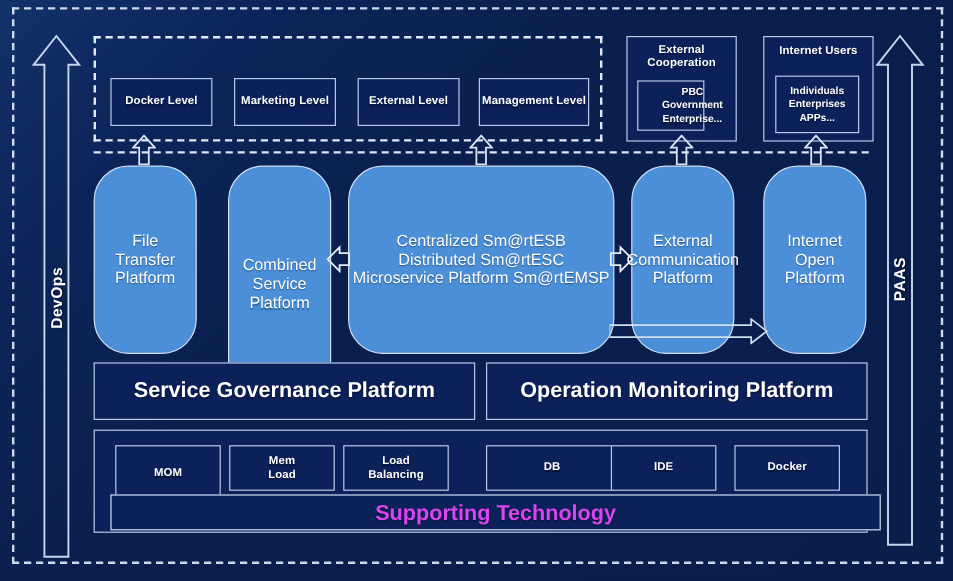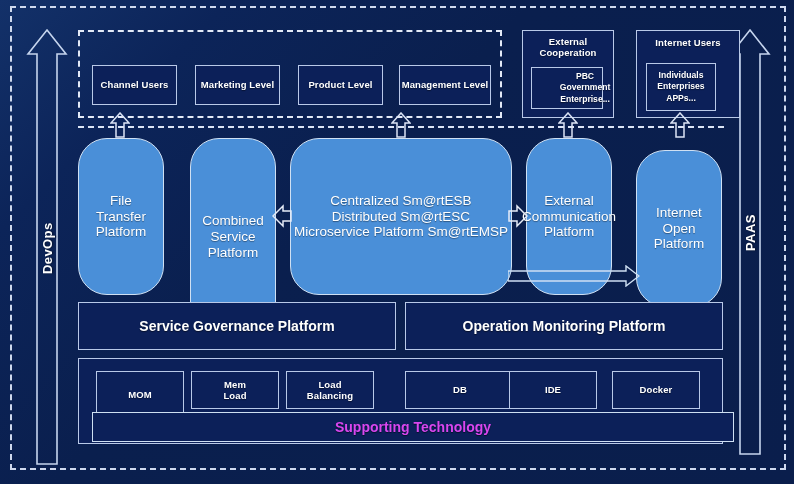--- a/index.html
+++ b/index.html
@@ -43,21 +43,21 @@
   .lbl-small{
     font-size:9.5px;font-weight:bold;letter-spacing:.1px;
     text-shadow:0 1px 1px rgba(0,0,0,.45);
   }
   .lbl-big{
     font-size:13.5px;font-weight:normal;
     text-shadow:0 1px 1px rgba(0,0,0,.4);
     border-radius:29px;
   }
   .lbl-bold{
-    font-size:14px;font-weight:bold;
+    font-size:18px;font-weight:bold;
     text-shadow:0 1px 1px rgba(0,0,0,.5);
   }
   .lbl-tiny{
     font-size:8.6px;font-weight:bold;line-height:1.35;
     text-shadow:0 1px 1px rgba(0,0,0,.45);
   }
   
   .dash-line{
     position:absolute;height:0;
     border-top:2px dashed #dbe4f5;
@@ -104,36 +104,36 @@
 
   <div class="side-arrow" style="left:729px;top:28px;width:42px;height:428px;">
     <svg width="42" height="428" viewBox="0 0 42 428">
       <polygon points="21,2 40,26 31,26 31,426 11,426 11,26 2,26" fill="none" stroke="#c6d5ee" stroke-width="1.6"></polygon>
     </svg>
     <div class="cap" style="top:150px;height:110px;">PAAS</div>
   </div>
 
   <div class="box dashed-inner" style="left:78px;top:30px;width:424px;height:88px;"></div>
 
-  <div class="box darkbox lbl-small" style="left:92px;top:65px;width:85px;height:40px;">Channel Users</div>
+  <div class="box darkbox lbl-small" style="left:92px;top:65px;width:85px;height:40px;">Docker Level</div>
 
   <div class="box darkbox lbl-small" style="left:195px;top:65px;width:85px;height:40px;">Marketing Level</div>
 
-  <div class="box darkbox lbl-small" style="left:298px;top:65px;width:85px;height:40px;">Product Level</div>
+  <div class="box darkbox lbl-small" style="left:298px;top:65px;width:85px;height:40px;">External Level</div>
 
   <div class="box darkbox lbl-small" style="left:399px;top:65px;width:92px;height:40px;">Management Level</div>
 
   <div class="box darkbox" style="left:522px;top:30px;width:92px;height:88px;display:block;">
     <div class="lbl-small multi" style="margin-top:5px;">External
 Cooperation</div>
-    <div class="box darkbox lbl-tiny multi" style="left:8px;top:36px;width:72px;height:42px;padding-left:36px;">PBC Government
+    <div class="box darkbox lbl-tiny multi" style="left:8px;top:36px;width:56px;height:42px;padding-left:36px;">PBC Government
 Enterprise...</div>
   </div>
 
-  <div class="box darkbox" style="left:636px;top:30px;width:104px;height:88px;display:block;">
+  <div class="box darkbox" style="left:636px;top:30px;width:92px;height:88px;display:block;">
     <div class="lbl-small" style="margin-top:6px;">Internet Users</div>
     <div class="box darkbox lbl-tiny multi" style="left:9px;top:32px;width:70px;height:48px;">Individuals
 Enterprises
 APPs...</div>
   </div>
 
   <div class="dash-line" style="left:78px;top:126px;width:646px;"></div>
 
   <div class="up-arrow" style="left:110px;top:112px;width:20px;height:26px;">
     <svg width="20" height="26" viewBox="0 0 20 26">
@@ -165,21 +165,21 @@
 Platform</div>
 
   <div class="box lightbox lbl-big multi" style="left:290px;top:138px;width:222px;height:157px;">Centralized Sm@rtESB
 Distributed Sm@rtESC
 Microservice Platform Sm@rtEMSP</div>
 
   <div class="box lightbox lbl-big multi" style="left:526px;top:138px;width:86px;height:157px;">External
 Communication
 Platform</div>
 
-  <div class="box lightbox lbl-big multi" style="left:636px;top:138px;width:86px;height:157px;margin-top:12px;">Internet
+  <div class="box lightbox lbl-big multi" style="left:636px;top:138px;width:86px;height:157px;">Internet
 Open
 Platform</div>
 
   <div class="h-arrow" style="left:272px;top:203px;width:20px;height:26px;">
     <svg width="20" height="26" viewBox="0 0 20 26">
       <polygon points="1,13 11,3 11,8 19,8 19,18 11,18 11,23" fill="none" stroke="#e6ecf8" stroke-width="1.5"></polygon>
     </svg>
   </div>
   <div class="h-arrow" style="left:508px;top:203px;width:20px;height:26px;">
     <svg width="20" height="26" viewBox="0 0 20 26">

